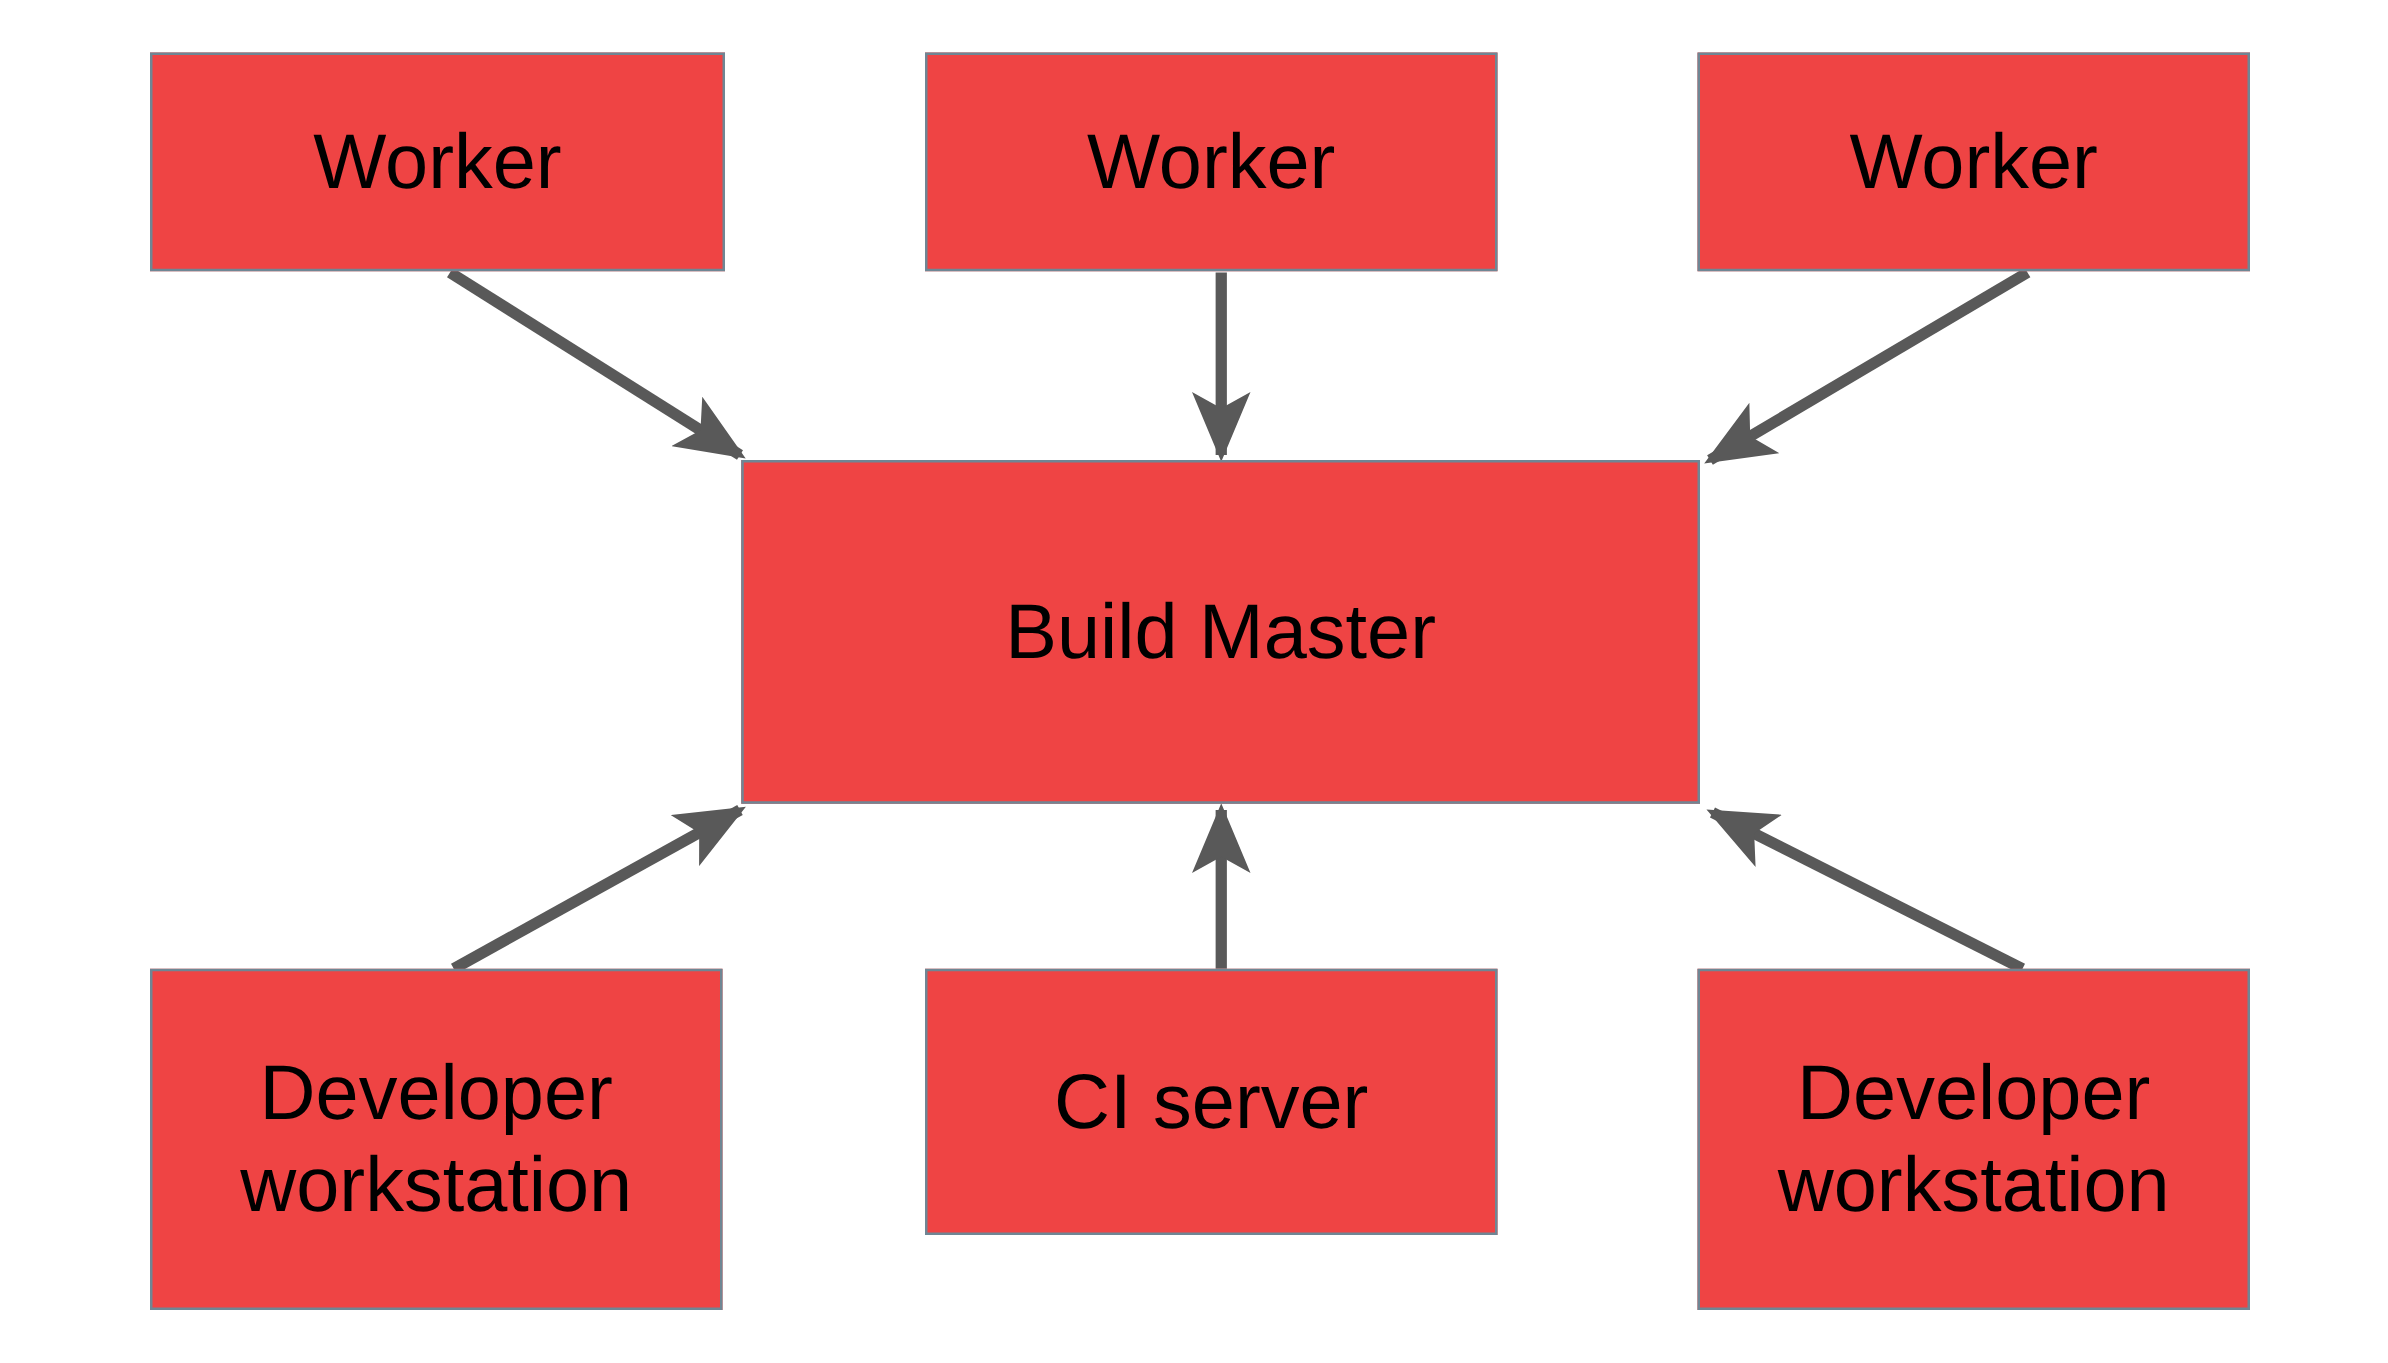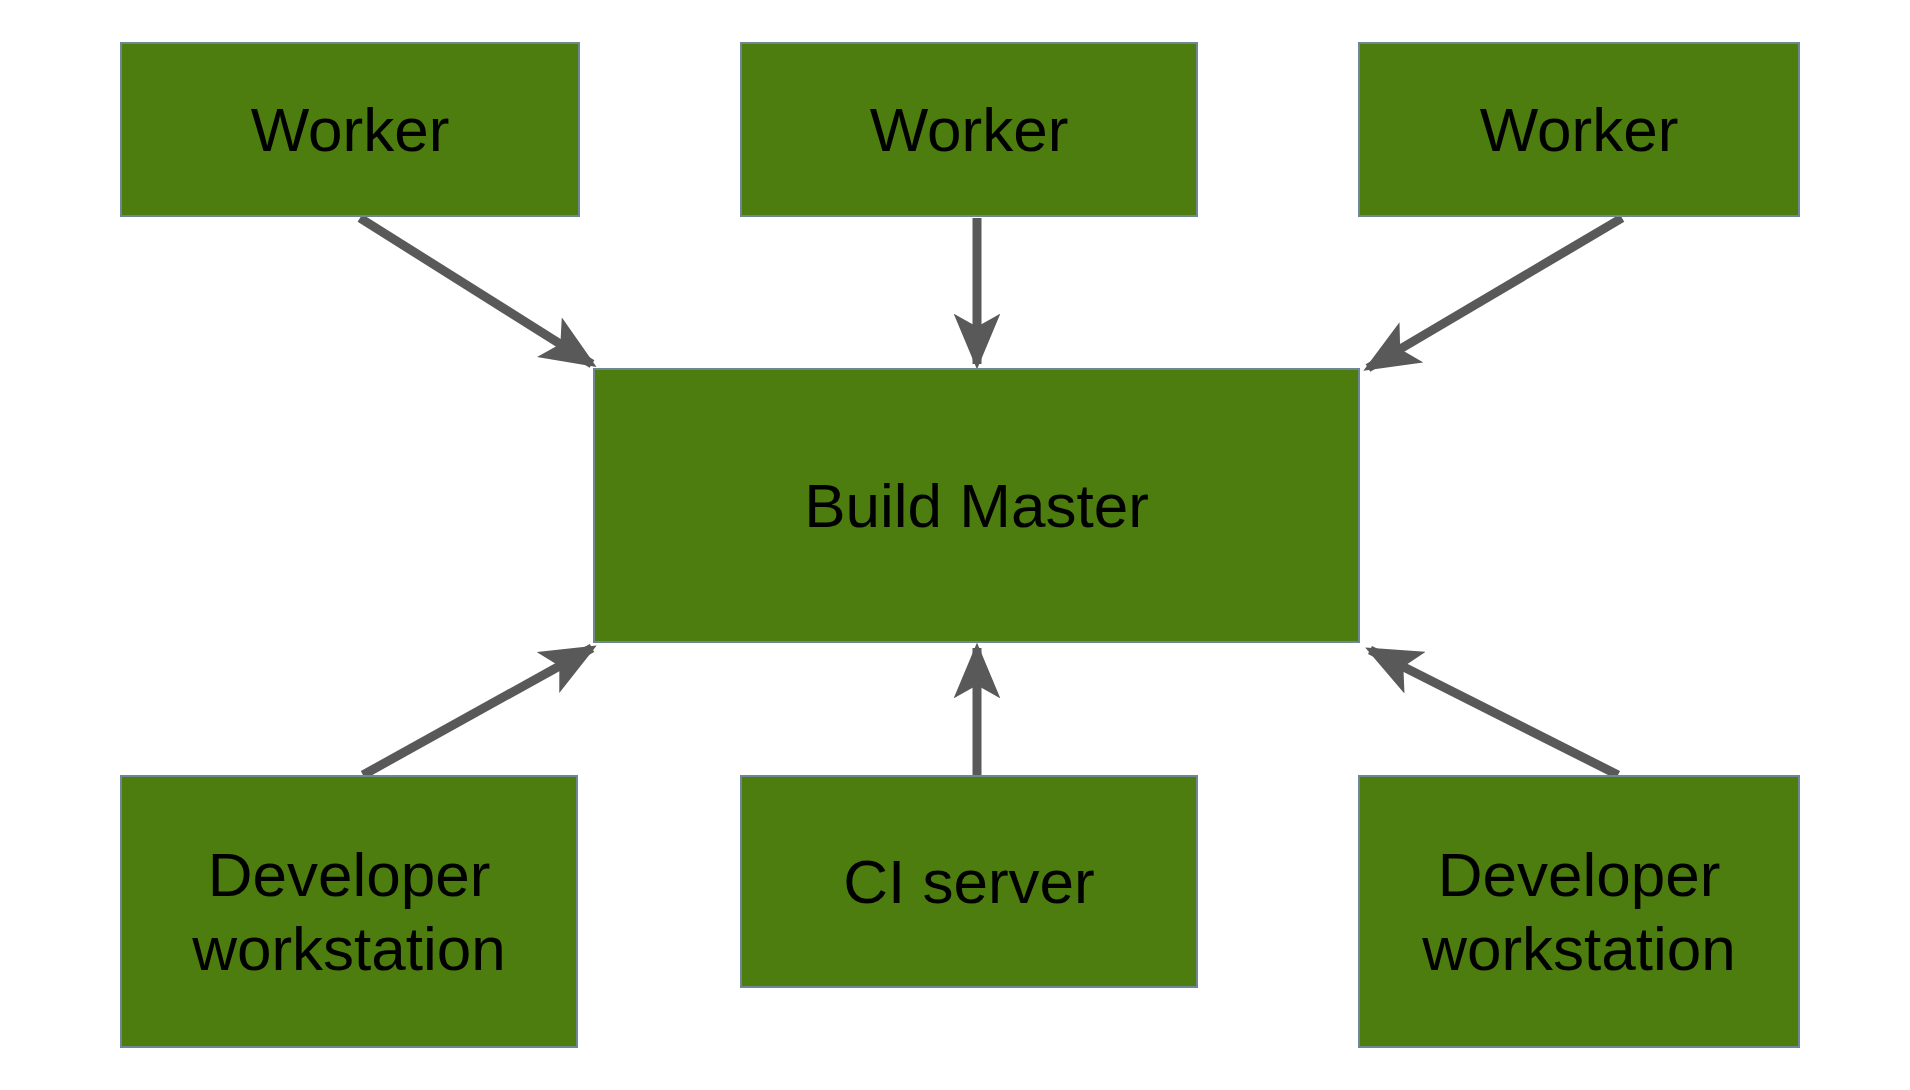--- a/index.html
+++ b/index.html
@@ -19,21 +19,21 @@
     position: absolute;
     left: 0;
     top: 0;
     width: 1910px;
     height: 1090px;
     pointer-events: none;
   }
   .node {
     position: absolute;
     box-sizing: border-box;
-    background: #4d7c0f;
+    background: #ef4444;
     border: 2px solid #6f8694;
     display: flex;
     align-items: center;
     justify-content: center;
     text-align: center;
     color: #000000;
     line-height: 1.18;
     white-space: pre-line;
     z-index: 2;
   }

